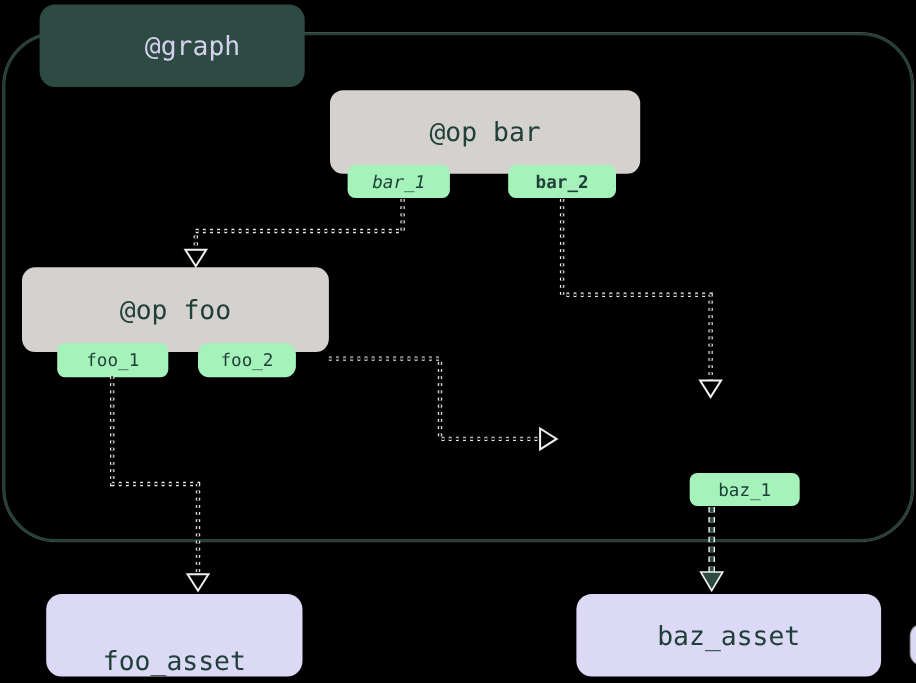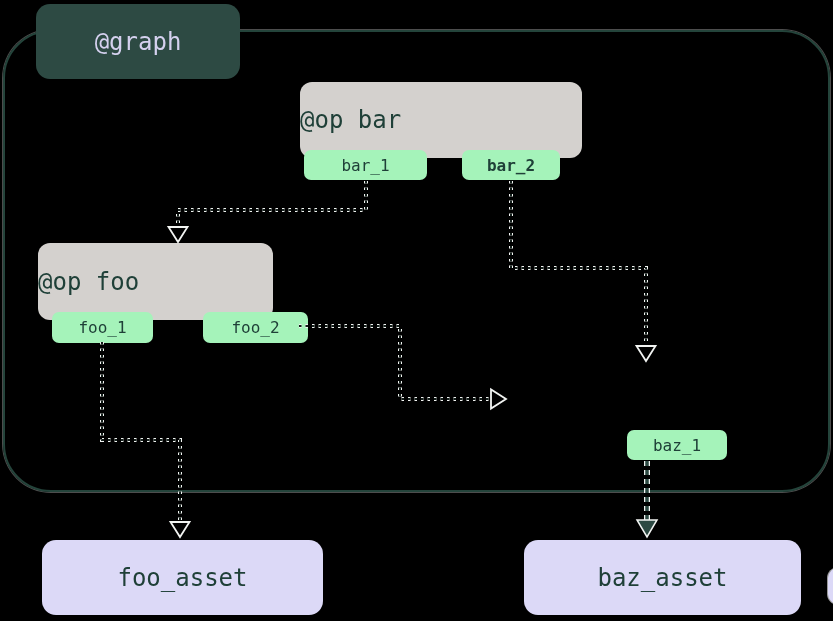--- a/index.html
+++ b/index.html
@@ -26,57 +26,58 @@
   .graph-label {
     position: absolute;
     left: 36px; top: 4px;
     width: 204px; height: 75px;
     background: #2d4a43;
     border-radius: 14px;
     color: #d5d1ef;
     font-size: 24px;
     display: flex; align-items: center; justify-content: center;
     z-index: 4;
+    padding-left: 37px;
   }
   .op-node {
     position: absolute;
     background: #d4d1ce;
     border-radius: 12px;
     color: #1f4038;
     font-size: 24px;
-    display: flex; align-items: center; 
+    display: flex; align-items: center; justify-content: center;
     z-index: 2;
   }
   #op-bar { left: 300px; top: 82px;  width: 282px; height: 76px; }
-  #op-foo { left: 38px;  top: 243px; width: 235px; height: 77px; }
+  #op-foo { left: 20px;  top: 243px; width: 279px; height: 77px; }
   #op-baz { left: 508px; top: 363px; width: 279px; height: 77px; }
   .out-tab {
     position: absolute;
     background: #a5f3ba;
     border-radius: 7px;
     color: #1f4038;
     font-size: 16px;
     display: flex; align-items: center; justify-content: center;
     z-index: 3;
   }
-  #tab-bar-1 { left: 304px; top: 150px; width: 123px; height: 30px; }
+  #tab-bar-1 { left: 316px; top: 150px; width: 93px; height: 30px; font-style: italic; }
   #tab-bar-2 { left: 462px; top: 150px; width: 98px;  height: 30px; font-weight: bold; }
   #tab-foo-1 { left: 52px;  top: 312px; width: 101px; height: 31px; text-align: right; }
-  #tab-foo-2 { left: 203px; top: 312px; width: 105px; height: 31px; }
+  #tab-foo-2 { left: 180px; top: 312px; width: 89px; height: 31px; border-radius: 10px; }
   #tab-baz-1 { left: 627px; top: 430px; width: 100px; height: 30px; }
   .asset-node {
     position: absolute;
     background: #dcd9f7;
     border-radius: 14px;
     color: #1f4038;
     font-size: 24px;
     display: flex; align-items: center; justify-content: center;
     z-index: 2;
   }
-  #asset-foo { left: 42px;  top: 540px; width: 281px; height: 75px; }
+  #asset-foo { left: 42px;  top: 540px; width: 233px; height: 75px; align-items: flex-end; }
   #asset-baz { left: 508px; top: 540px; width: 277px; height: 75px; margin-left: 16px; }
   .clipped-sliver {
     position: absolute;
     left: 828px; top: 568px;
     width: 10px; height: 36px;
     background: #dcd9f7;
     border-radius: 10px 0 0 10px;
     box-shadow: 0 0 0 1px rgba(255,255,255,0.6);
     z-index: 2;
   }

